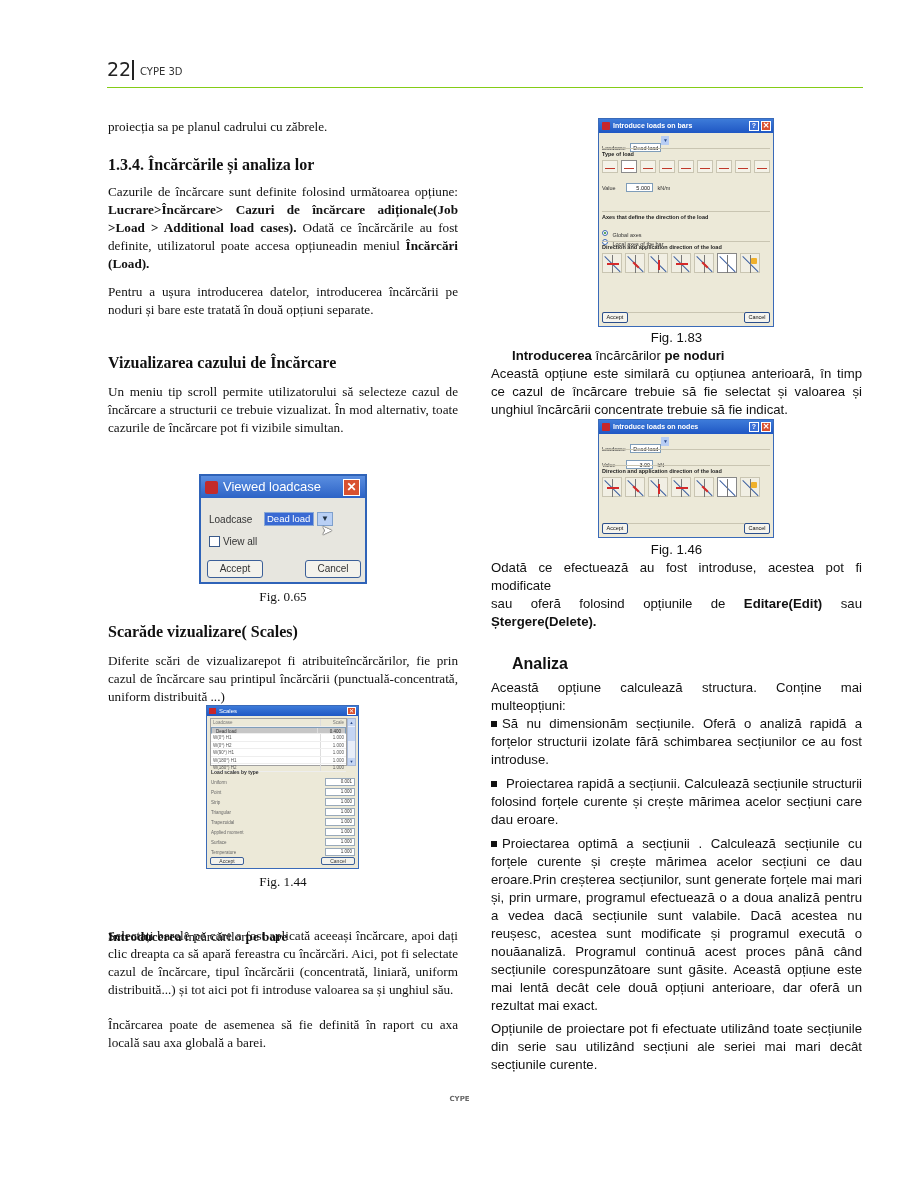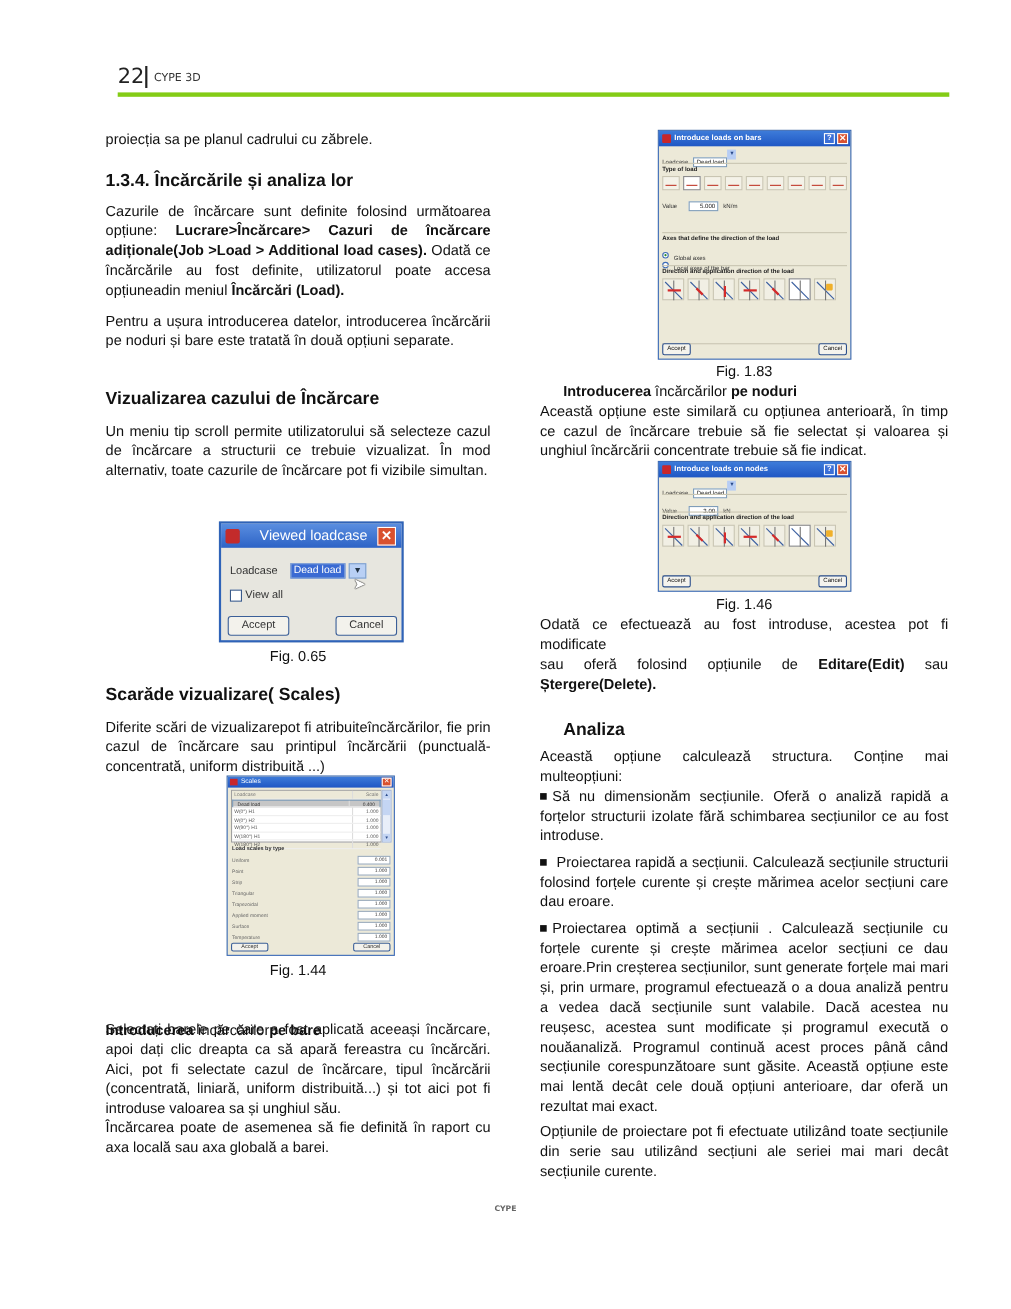--- a/index.html
+++ b/index.html
@@ -1,25 +1,25 @@
 <!DOCTYPE html>
 <html><head>
 <meta charset="utf-8">
 <style>
   * { box-sizing: border-box; margin: 0; padding: 0; }
   html, body { width: 919px; height: 1190px; background: #ffffff; }
   body { position: relative; font-family: "Liberation Sans", sans-serif; color: #111; overflow: hidden; }
 
-  .page-header { position: absolute; left: 107px; top: 58px; width: 756px; height: 30px; border-bottom: 4px solid #84cc16; }
+  .page-header { position: absolute; left: 107px; top: 58px; width: 756px; height: 30px; border-bottom: 1px solid #84cc16; }
   .page-num { position: absolute; left: 0; top: 0; font-family: "DejaVu Sans", sans-serif; font-size: 19px; color: #222; }
   .hdr-sep { position: absolute; left: 25px; top: 2px; width: 2px; height: 20px; background: #222; }
   .hdr-title { position: absolute; left: 33px; top: 8px; font-family: "DejaVu Sans", sans-serif; font-size: 10px; color: #333; }
 
   .col { position: absolute; font-size: 13.2px; line-height: 18px; }
-  .col-left { left: 96px; width: 350px; }
+  .col-left { left: 108px; width: 350px; font-family: Liberation Serif, serif; }
   .col-right { left: 491px; width: 371px; }
 
   .abs { position: absolute; }
   .p { text-align: justify; }
   .p.last-just { text-align-last: justify; }
   .h { font-weight: bold; font-size: 16px; }
   b { font-weight: bold; text-align: center; }
   .cap { text-align: center; font-size: 13.2px; }
 
   
@@ -46,21 +46,21 @@
   .dir-icon.v .ar { left: 9px; top: 6px; width: 2px; height: 10px; }
   .dir-icon.d .ar { left: 6px; top: 10px; width: 8px; height: 2px; transform: rotate(45deg); }
   .dir-icon.y .ar { background: #f0b02a; left: 10px; top: 4px; width: 6px; height: 6px; border-radius: 1px; }
   .dir-icon.on { background: #ffffff; border-color: #888; }
 
   .radio { display: inline-block; width: 6px; height: 6px; border: 1px solid #3d6bb5; border-radius: 50%; vertical-align: middle; background: #fff; position: relative; }
   .radio.on::after { content: ""; position: absolute; left: 1px; top: 1px; width: 2px; height: 2px; border-radius: 50%; background: #2a8a2a; }
 
   
   .vl { position: absolute; left: 199px; top: 474px; width: 168px; height: 110px; background: #e7e6df; border: 2px solid #2f63b8; }
-  .vl-title { height: 22px; background: linear-gradient(#5a8ee0, #2d63c6); color: #fff; font-size: 13px; line-height: 22px; padding-left: 35px; position: relative; }
+  .vl-title { height: 22px; background: linear-gradient(#5a8ee0, #2d63c6); color: #fff; font-size: 13px; line-height: 22px; padding-left: 22px; position: relative; }
   .vl-title .app-ic { position: absolute; left: 4px; top: 5px; width: 13px; height: 13px; background: #c32b2b; border-radius: 2px; }
   .vl-x { position: absolute; right: 5px; top: 3px; width: 17px; height: 17px; background: #d9512f; border: 1px solid #fff; color: #fff; font-size: 12px; text-align: center; line-height: 15px; font-weight: bold; }
   .vl-lbl { position: absolute; font-size: 10px; color: #333; }
   .vl-sel { position: absolute; left: 63px; top: 36px; width: 50px; height: 14px; background: #3a6ad3; border: 1px solid #8aa9d6; color: #fff; font-size: 9.5px; line-height: 12px; padding-left: 2px; }
   .vl-arrow { position: absolute; left: 116px; top: 36px; width: 16px; height: 14px; background: #b9d0f5; border: 1px solid #7fa0cc; font-size: 8px; text-align: center; line-height: 12px; color: #234; }
   .vl-cb { position: absolute; left: 8px; top: 60px; width: 11px; height: 11px; border: 1px solid #3a5a8a; background: #fff; }
   .vl-btn { position: absolute; top: 84px; height: 18px; border: 1px solid #3b5f98; border-radius: 3px; background: #f3f2ec; font-size: 10px; text-align: center; line-height: 16px; color: #333; }
   .cursor { position: absolute; font-size: 14px; color: #fff; text-shadow: 0 0 1px #000, 0 0 1px #000; }
 
   

